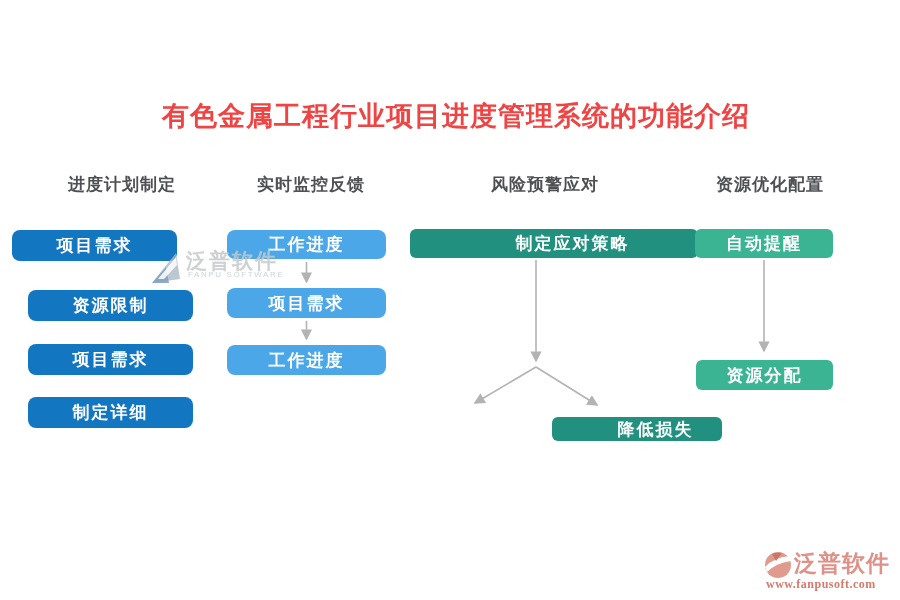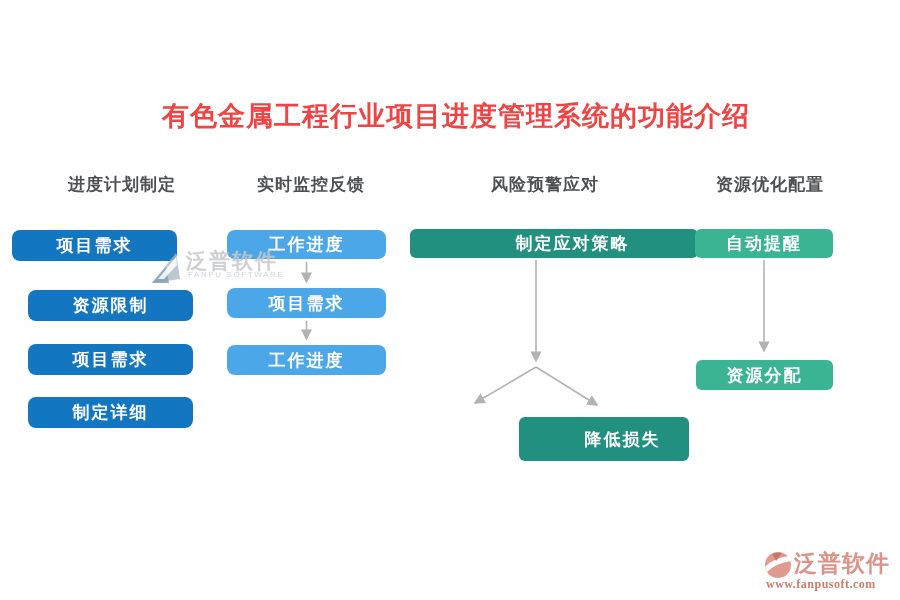--- a/index.html
+++ b/index.html
@@ -28,21 +28,21 @@
   .c4{background:#3bb493;border-radius:6px;}
   .b10{left:12px;top:230px;width:165px;height:31px;}
   .b11{left:28px;top:290px;width:165px;height:31px;}
   .b12{left:28px;top:344px;width:165px;height:31px;}
   .b13{left:28px;top:397px;width:165px;height:31px;}
   .b20{left:227px;top:230px;width:159px;height:29px;}
   .b21{left:227px;top:288px;width:159px;height:30px;}
   .b22{left:227px;top:345px;width:159px;height:30px;}
   .b30{left:410px;top:229px;width:251px;height:29px;}
   .b31{left:402px;top:417px;width:131px;height:30px;}
-  .b32{left:519px;top:417px;width:133px;height:44px;}
+  .b32{left:552px;top:417px;width:133px;height:24px;}
   .b40{left:695px;top:229px;width:138px;height:29px;}
   .b41{left:696px;top:360px;width:137px;height:30px;}
   .connectors{position:absolute;left:0;top:0;width:900px;height:600px;pointer-events:none;}
   .wm-top{position:absolute;left:146px;top:243px;width:190px;height:50px;opacity:.85;}
   .wm-top .glyph{position:absolute;left:0;top:6px;}
   .wm-top .brand{
     position:absolute;left:40px;top:4px;font-size:21px;font-weight:bold;
     color:#c6c8ca;letter-spacing:2px;white-space:nowrap;
   }
   .wm-top .sub{

